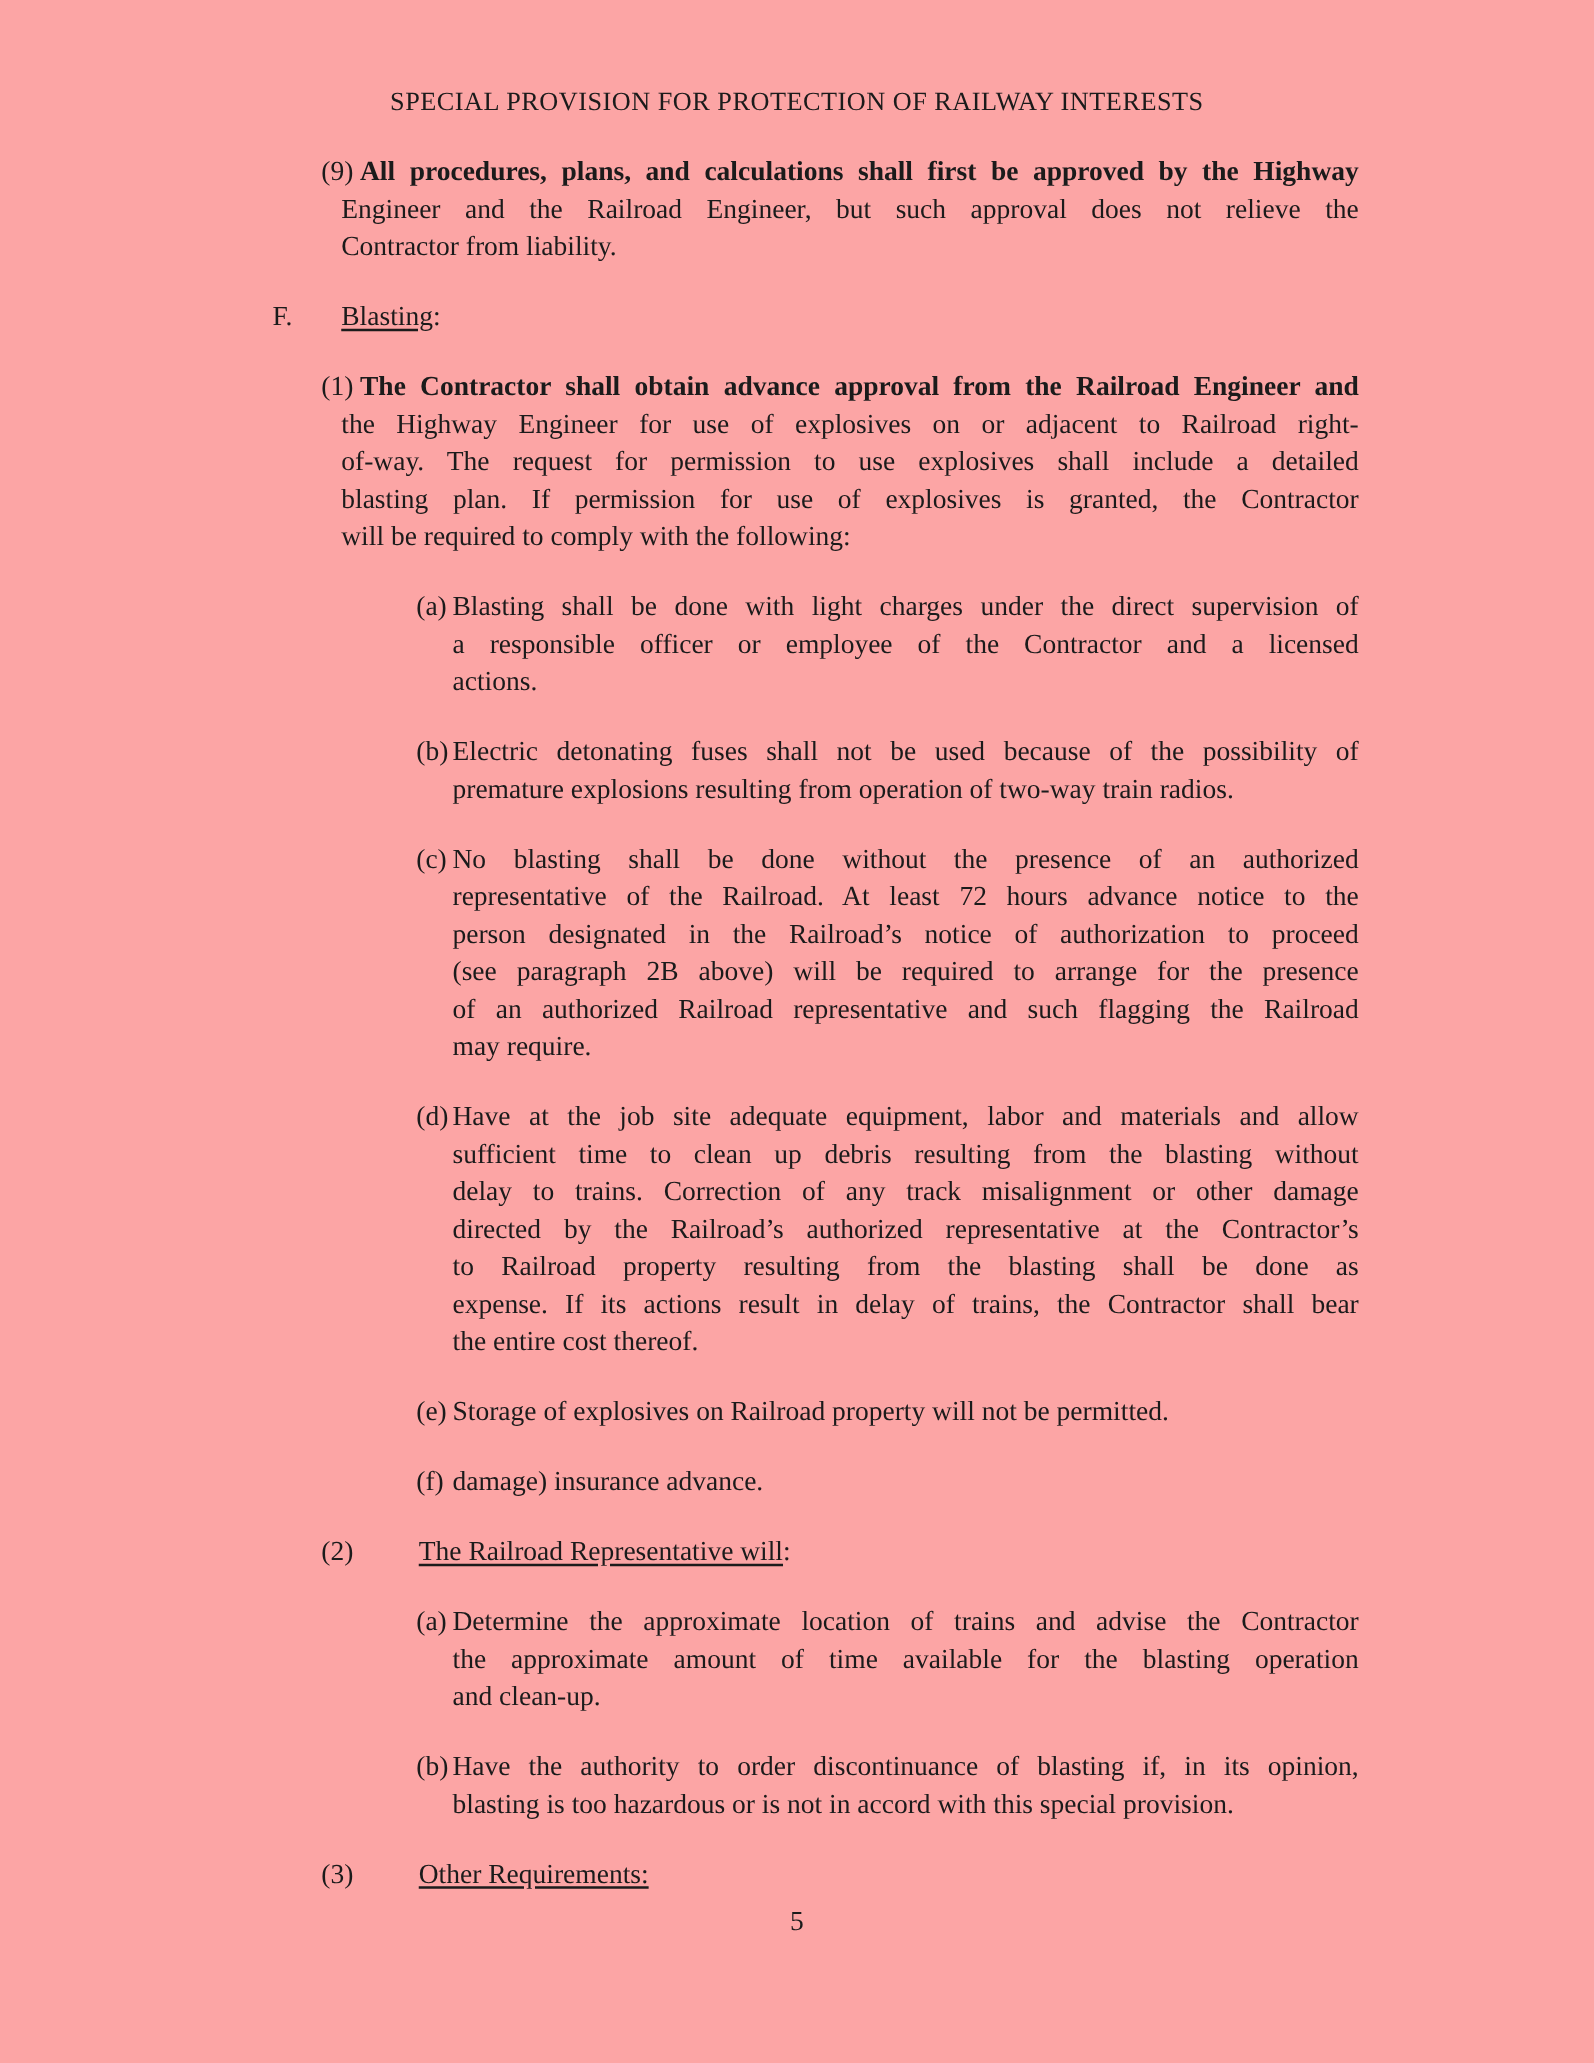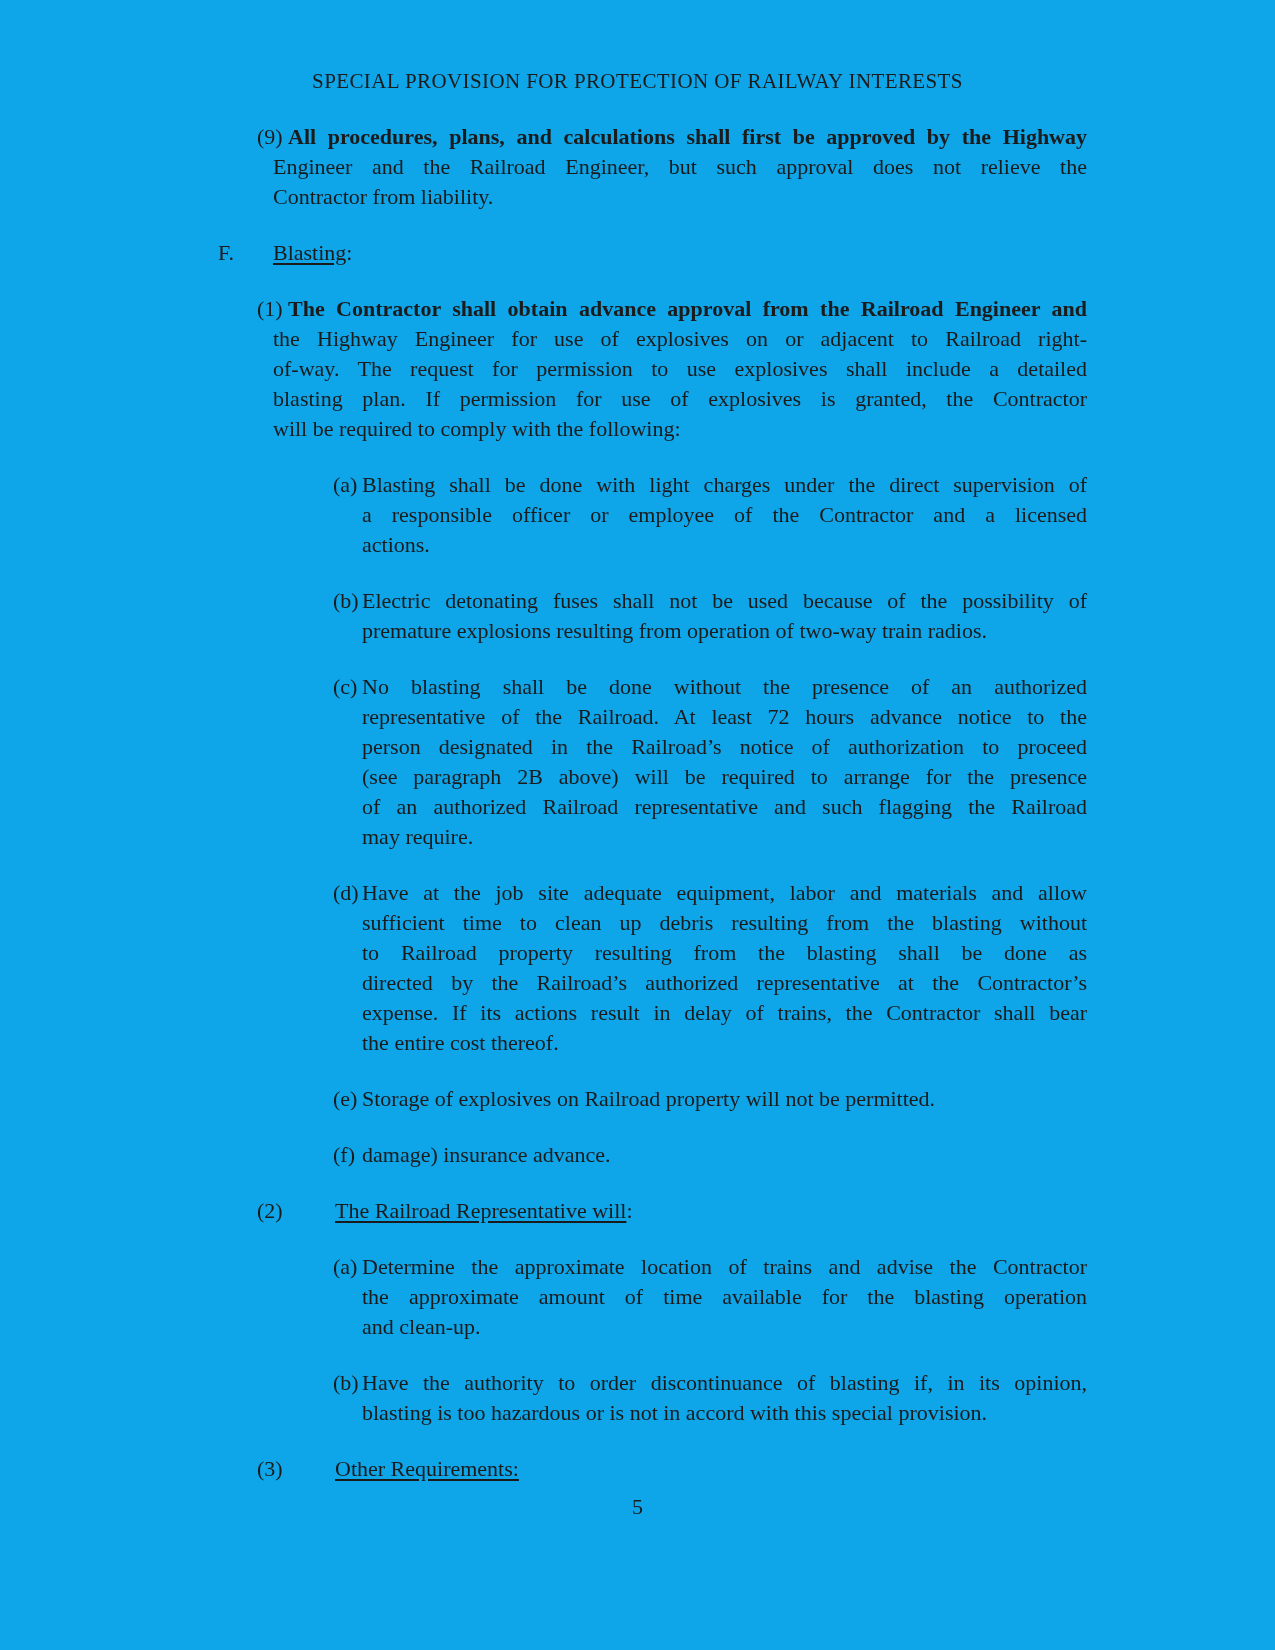--- a/index.html
+++ b/index.html
@@ -1,21 +1,21 @@
 <!DOCTYPE html>
 <html><head>
 <meta charset="utf-8">
 <style>
   html, body { margin: 0; padding: 0; background: #e8e8e8; }
   .page {
     position: relative;
     width: 1275px;
     height: 1650px;
     margin: 0 auto;
-    background: #0ea5e9;
+    background: #fca5a5;
     color: #1b1b1b;
     font-family: "Liberation Serif", "DejaVu Serif", serif;
     font-size: 22px;
     line-height: 30px;
     overflow: hidden;
   }
   .content { padding: 66px 188px 0 218px; }
 
   .doc-title {
     margin: 0 -188px 0 -218px;
@@ -111,22 +111,23 @@
           <div class="jst">of an authorized Railroad representative and such flagging the Railroad</div>
           <div>may require.</div>
         </div>
     </div>
 
     <div class="block l2">
       <span class="marker">(d)</span>
       <div class="lines">
           <div class="jst">Have at the job site adequate equipment, labor and materials and allow</div>
           <div class="jst">sufficient time to clean up debris resulting from the blasting without</div>
+          <div class="jst">delay to trains.  Correction of any track misalignment or other damage</div>
+          <div class="jst">directed by the Railroad’s authorized representative at the Contractor’s</div>
           <div class="jst">to Railroad property resulting from the blasting shall be done as</div>
-          <div class="jst">directed by the Railroad’s authorized representative at the Contractor’s</div>
           <div class="jst">expense.  If its actions result in delay of trains, the Contractor shall bear</div>
           <div>the entire cost thereof.</div>
         </div>
     </div>
 
     <div class="block l2">
       <span class="marker">(e)</span>
       <div class="lines">
           <div>Storage of explosives on Railroad property will not be permitted.</div>
         </div>

